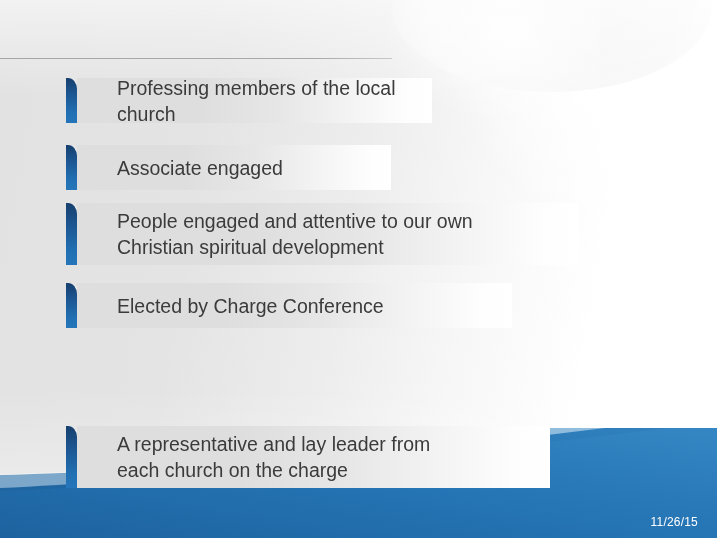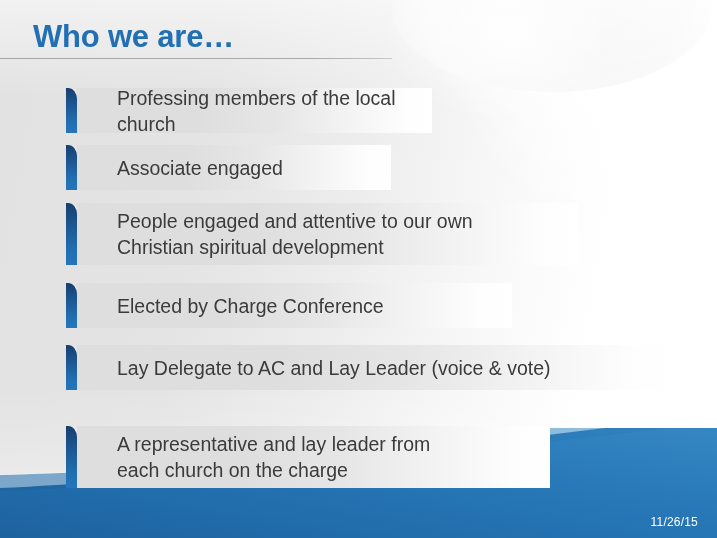--- a/index.html
+++ b/index.html
@@ -159,26 +159,25 @@
 
     <path d="M0,60 C170,52 400,26 717,-14 L717,110 L0,110 Z" fill="url(#gWaveDark)"></path>
 
     <path d="M0,63 C180,57 420,30 717,-6 L717,110 L0,110 Z" fill="url(#gWaveMid)" opacity="0.96"></path>
 
     <path d="M0,47 C150,44 390,22 717,-22 L717,110 L0,110 Z" fill="url(#gWaveLight)" opacity="0.55"></path>
 
     <path d="M0,46.5 C150,43.5 390,21.5 717,-22.5" fill="none" stroke="rgba(255,255,255,0.30)" stroke-width="1"></path>
   </svg>
 
-  <div class="title">Who we are…</div>
   <div class="title-rule"></div>
 
   <div class="bullets">
 
-    <div class="row" style="top:88px;height:45px;width:366px;">
+    <div class="row" style="top:78px;height:45px;width:366px;">
       <div class="bar"></div>
       <div class="panel">
         <div class="panel-inner">Professing members of the local church</div>
       </div>
     </div>
 
     <div class="row" style="top:145px;height:45px;width:325px;">
       <div class="bar"></div>
       <div class="panel">
         <div class="panel-inner">Associate engaged</div>
@@ -193,26 +192,20 @@
       </div>
     </div>
 
     <div class="row" style="top:283px;height:45px;width:446px;">
       <div class="bar"></div>
       <div class="panel">
         <div class="panel-inner">Elected by Charge Conference</div>
       </div>
     </div>
 
-    <div class="row" style="top:345px;height:45px;width:608px;">
-      <div class="bar"></div>
-      <div class="panel">
-        <div class="panel-inner">Lay Delegate to AC and Lay Leader (voice &amp; vote)</div>
-      </div>
-    </div>
 
     <div class="row" style="top:426px;height:62px;width:484px;">
       <div class="bar"></div>
       <div class="panel">
         <div class="panel-inner">A representative and lay leader from
 each church on the charge</div>
       </div>
     </div>
 
   </div>

